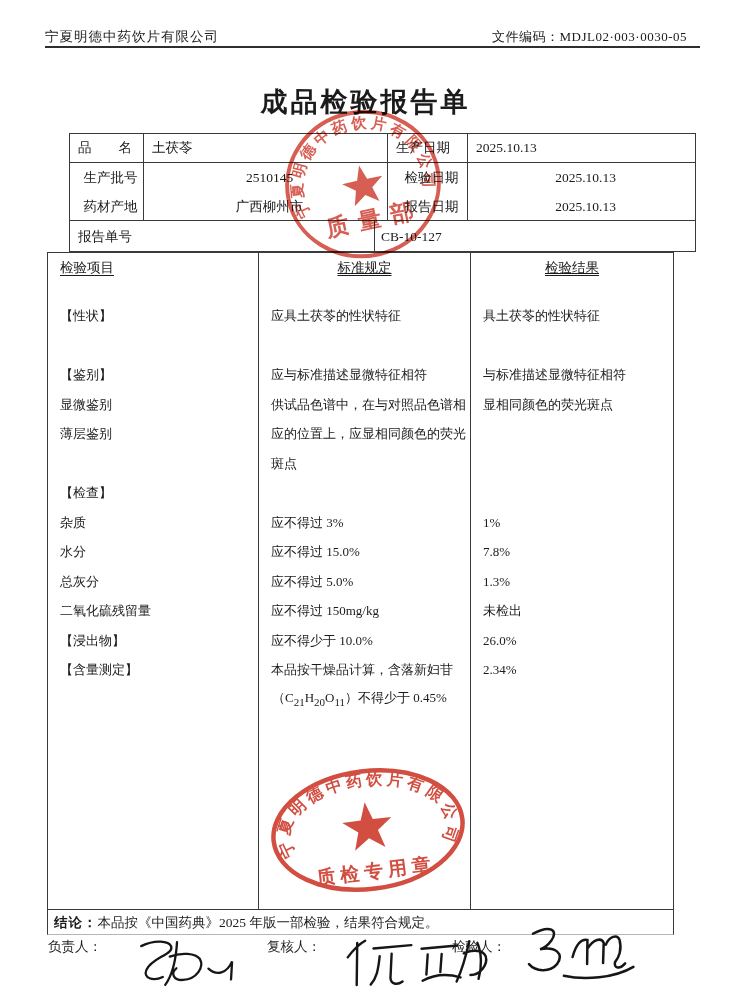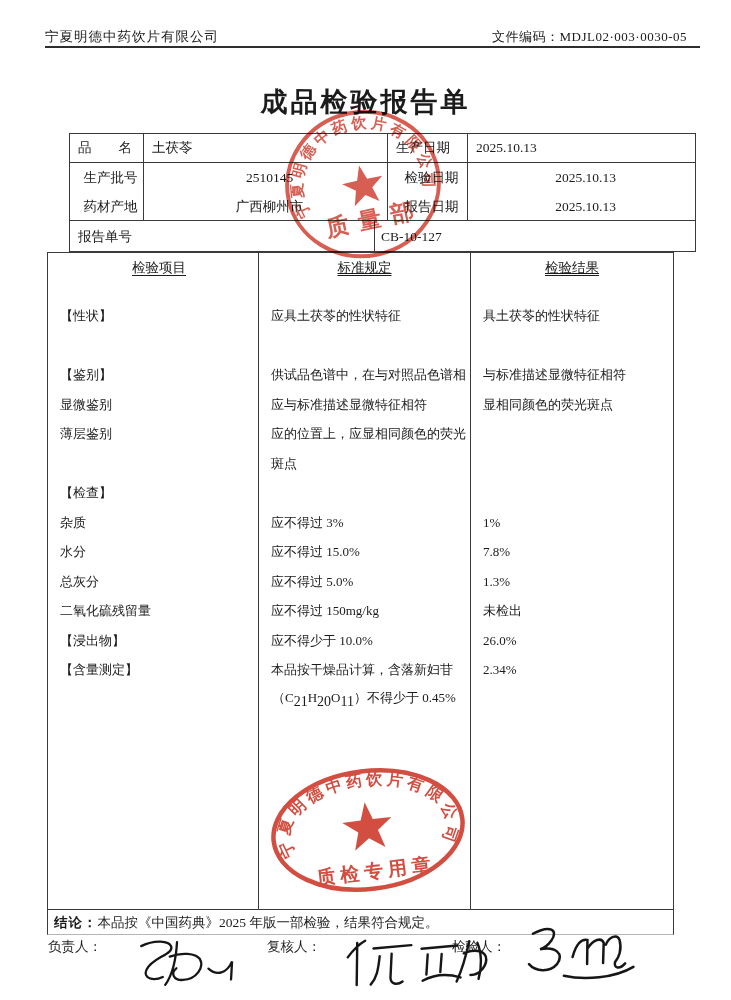--- a/index.html
+++ b/index.html
@@ -28,27 +28,27 @@
   .w1{width:74px;} .w2{width:244px;} .w3{width:80px;} .w4{flex:1;}
   .w5{width:305px;} .w6{flex:1;padding-left:6px;}
   #main-table{left:47px;top:252px;width:627px;height:658px;display:flex;}
   .mcol{box-sizing:border-box;height:100%;}
   #mcol1{width:211px;border-right:1px solid #3a3a3a;}
   #mcol2{width:212px;border-right:1px solid #3a3a3a;}
   #mcol3{flex:1;}
   .mhead{height:30px;line-height:30px;font-size:13.5px;}
   .mhead span{text-decoration:underline;text-underline-offset:3px;}
   .mhead.ctr{text-align:center;text-decoration:underline;}
-  .mhead.lft{padding-left:12px;text-align:center;}
+  .mhead.lft{padding-left:12px;}
   .mlines{margin-top:18px;}
   .tline{height:29.5px;line-height:29.5px;font-size:13px;
     padding-left:12px;white-space:pre;overflow:visible;}
   #formula-line{left:258px;top:683px;width:212px;height:30px;line-height:30px;
     font-size:13px;padding-left:14px;box-sizing:border-box;white-space:nowrap;}
-  #formula-line sub{font-size:14px;}
+  #formula-line sub{font-size:11px;}
   
   #conclusion{left:47px;top:910px;width:627px;height:25px;line-height:25px;
     border-left:1px solid #3a3a3a;border-right:1px solid #3a3a3a;
     border-bottom:1px solid #b5b5b5;box-sizing:border-box;
     padding-left:6px;font-size:13.5px;white-space:nowrap;}
   #conclusion b{letter-spacing:1px;}
   .sig-label{top:938px;font-size:13.5px;}
   #sig-label-1{left:48px;} #sig-label-2{left:267px;font-family:Liberation Mono, monospace;} #sig-label-3{left:452px;}
   .sig svg{display:block;}
   
@@ -113,22 +113,22 @@
         <div class="tline">二氧化硫残留量</div>
         <div class="tline">【浸出物】</div>
         <div class="tline">【含量测定】</div>
       </div>
   </div>
   <div class="mcol" id="mcol2">
     <div class="mhead ctr"><span>标准规定</span></div>
     <div class="mlines">
         <div class="tline">应具土茯苓的性状特征</div>
         <div class="tline"></div>
+        <div class="tline">应与标准描述显微特征相符</div>
         <div class="tline">供试品色谱中，在与对照品色谱相</div>
-        <div class="tline">应与标准描述显微特征相符</div>
         <div class="tline">应的位置上，应显相同颜色的荧光</div>
         <div class="tline">斑点</div>
         <div class="tline"></div>
         <div class="tline">应不得过 3%</div>
         <div class="tline">应不得过 15.0%</div>
         <div class="tline">应不得过 5.0%</div>
         <div class="tline">应不得过 150mg/kg</div>
         <div class="tline">应不得少于 10.0%</div>
         <div class="tline">本品按干燥品计算，含落新妇苷</div>
       </div>

